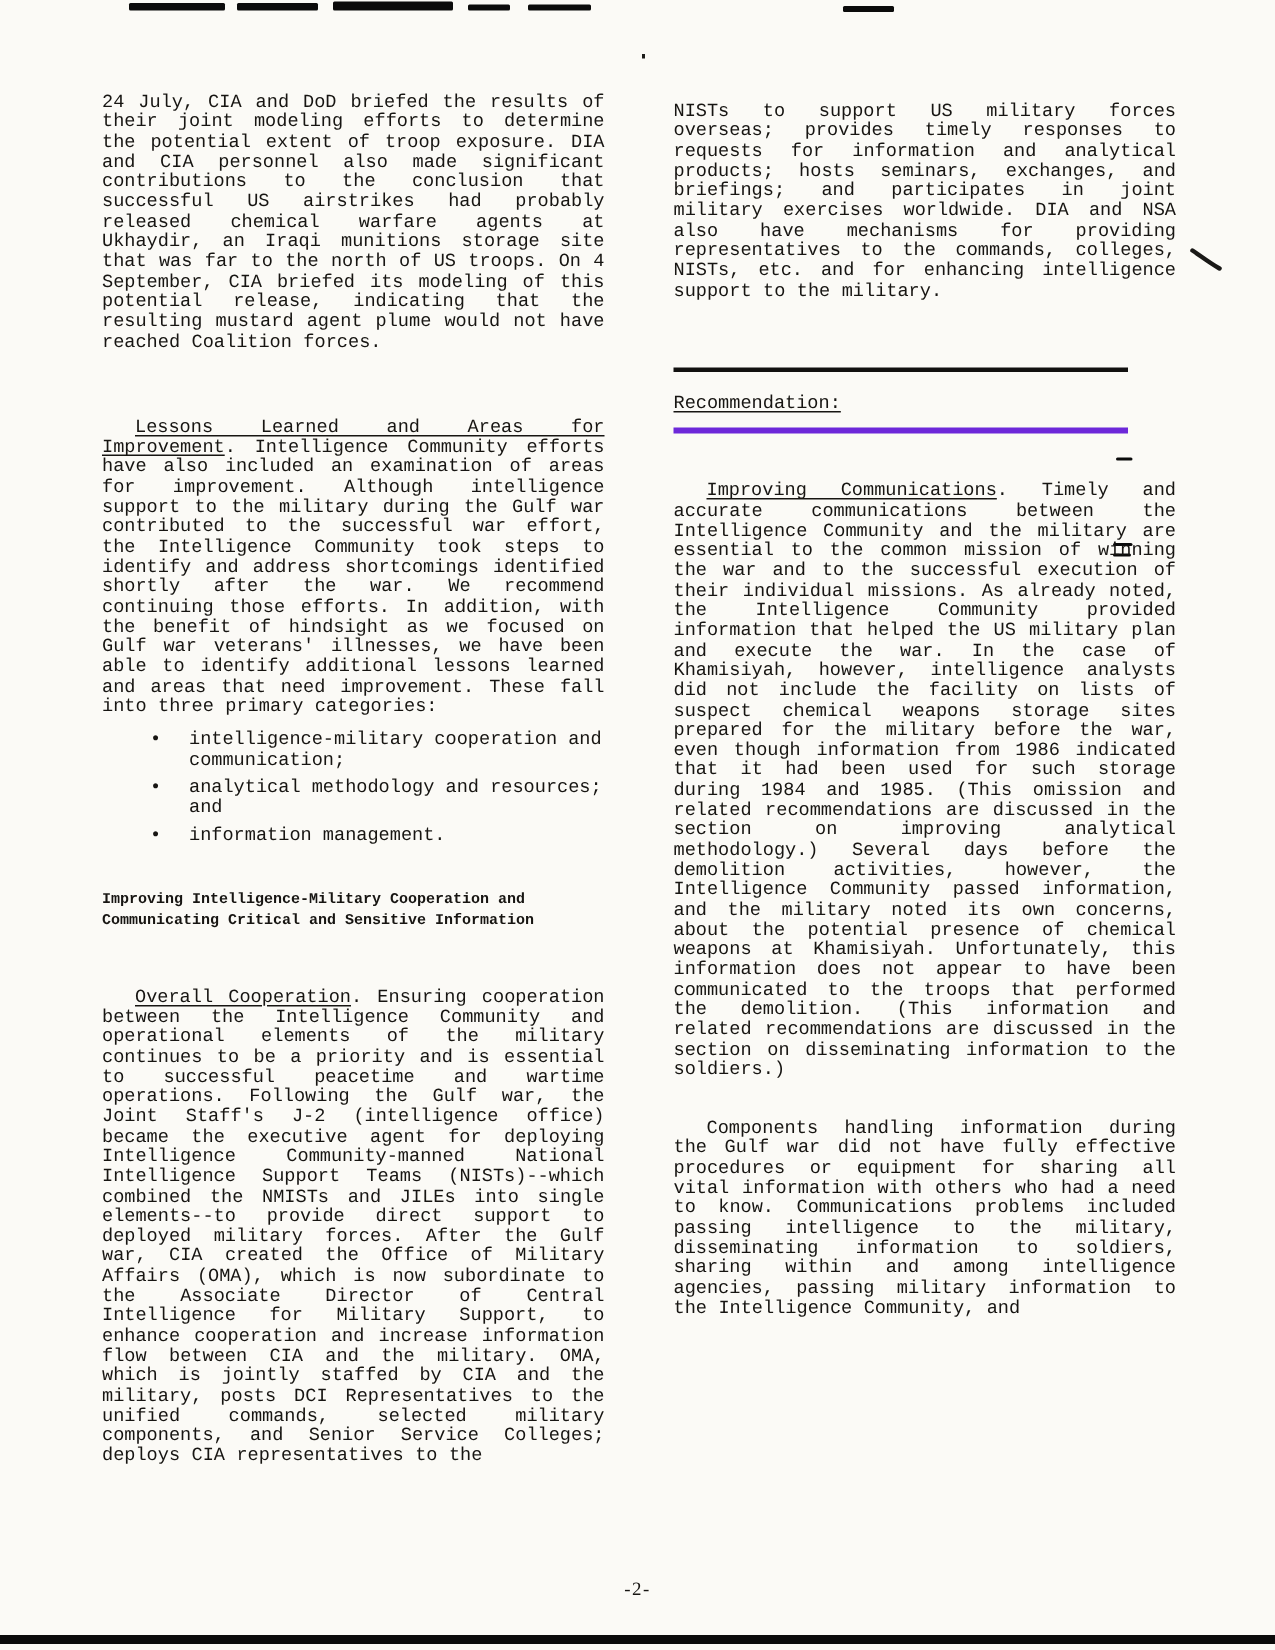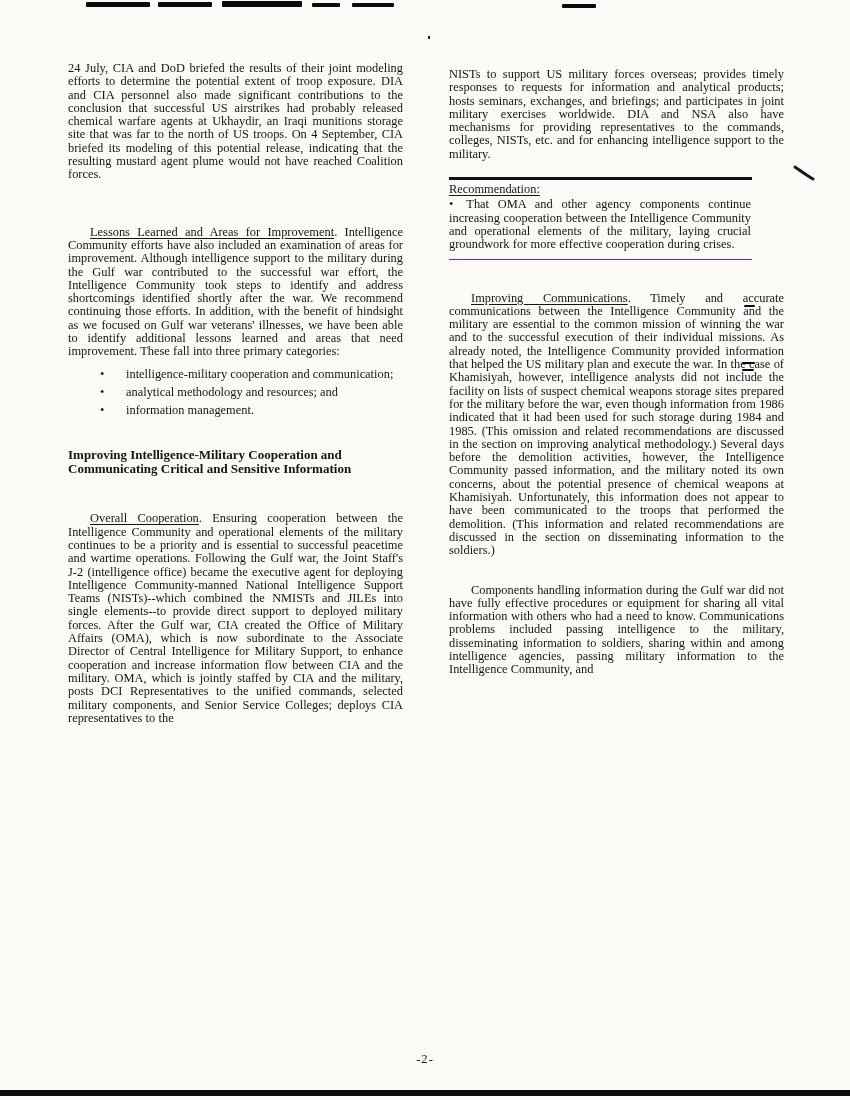--- a/index.html
+++ b/index.html
@@ -11,20 +11,21 @@
     color:#171512;
     overflow:hidden;
   }
   .columns {
     position:absolute;
     left:68px;
     top:62px;
     width:716px;
     display:flex;
     gap:46px;
+    font-family:Liberation Mono, monospace;
   }
   .col { width:335px; }
   .col-right { padding-top:6px; }
   .bt {
     font-size:12.4px;
     line-height:13.3px;
     text-align:justify;
     word-spacing:0.2px;
   }
   .indent { text-indent:22px; }
@@ -36,31 +37,31 @@
   .bullet-list { margin:9px 0 0 32px; list-style:none; }
   .bullet-item {
     display:flex;
     font-size:12.4px;
     line-height:13.3px;
     margin-bottom:5px;
   }
   .bullet-item .dot { width:26px; flex:none; }
   .section-heading {
     margin:30px 0 0 0;
-    font-size:13px;
+    font-size:10px;
     line-height:14.4px;
     font-weight:bold;
     text-align:left;
   }
   .rec-box {
-    margin-top:16px;
+    margin-top:44px;
     width:303px;
     border-top:3px solid #121110;
-    border-bottom:1px solid #6d28d9;
-    padding:3px 1px 7px 0;
+    border-bottom:4px solid #6d28d9;
+    padding:15px 1px 7px 0;
   }
   .rec-title { margin-bottom:2px; text-align:left; }
   .rec-item { margin-top:2px; }
   .rec-bullet { margin-right:13px; }
   .page-number {
     position:absolute;
     left:0; right:0;
     top:1052px;
     text-align:center;
     font-size:12.6px;
@@ -118,21 +119,20 @@
     <h3 class="section-heading">Improving Intelligence-Military Cooperation and Communicating Critical and Sensitive Information</h3>
 
     <p class="bt indent m-overall"><span class="u">Overall Cooperation</span><span>. Ensuring cooperation between the Intelligence Community and operational elements of the military continues to be a priority and is essential to successful peacetime and wartime operations. Following the Gulf war, the Joint Staff's J-2 (intelligence office) became the executive agent for deploying Intelligence Community-manned National Intelligence Support Teams (NISTs)--which combined the NMISTs and JILEs into single elements--to provide direct support to deployed military forces. After the Gulf war, CIA created the Office of Military Affairs (OMA), which is now subordinate to the Associate Director of Central Intelligence for Military Support, to enhance cooperation and increase information flow between CIA and the military. OMA, which is jointly staffed by CIA and the military, posts DCI Representatives to the unified commands, selected military components, and Senior Service Colleges; deploys CIA representatives to the</span></p>
   </div>
 
   <div class="col col-right">
     <p class="bt">NISTs to support US military forces overseas; provides timely responses to requests for information and analytical products; hosts seminars, exchanges, and briefings; and participates in joint military exercises worldwide. DIA and NSA also have mechanisms for providing representatives to the commands, colleges, NISTs, etc. and for enhancing intelligence support to the military.</p>
 
     <div class="rec-box">
       <p class="bt rec-title"><span class="u">Recommendation:</span></p>
-      <p class="bt rec-item"><span class="rec-bullet">•</span><span>That OMA and other agency components continue increasing cooperation between the Intelligence Community and operational elements of the military, laying crucial groundwork for more effective cooperation during crises.</span></p>
     </div>
 
     <p class="bt indent m-improving"><span class="u">Improving Communications</span><span>. Timely and accurate communications between the Intelligence Community and the military are essential to the common mission of winning the war and to the successful execution of their individual missions. As already noted, the Intelligence Community provided information that helped the US military plan and execute the war. In the case of Khamisiyah, however, intelligence analysts did not include the facility on lists of suspect chemical weapons storage sites prepared for the military before the war, even though information from 1986 indicated that it had been used for such storage during 1984 and 1985. (This omission and related recommendations are discussed in the section on improving analytical methodology.) Several days before the demolition activities, however, the Intelligence Community passed information, and the military noted its own concerns, about the potential presence of chemical weapons at Khamisiyah. Unfortunately, this information does not appear to have been communicated to the troops that performed the demolition. (This information and related recommendations are discussed in the section on disseminating information to the soldiers.)</span></p>
 
     <p class="bt indent m-components">Components handling information during the Gulf war did not have fully effective procedures or equipment for sharing all vital information with others who had a need to know. Communications problems included passing intelligence to the military, disseminating information to soldiers, sharing within and among intelligence agencies, passing military information to the Intelligence Community, and</p>
   </div>
 
 </div>
 
 <div class="page-number">-2-</div>

